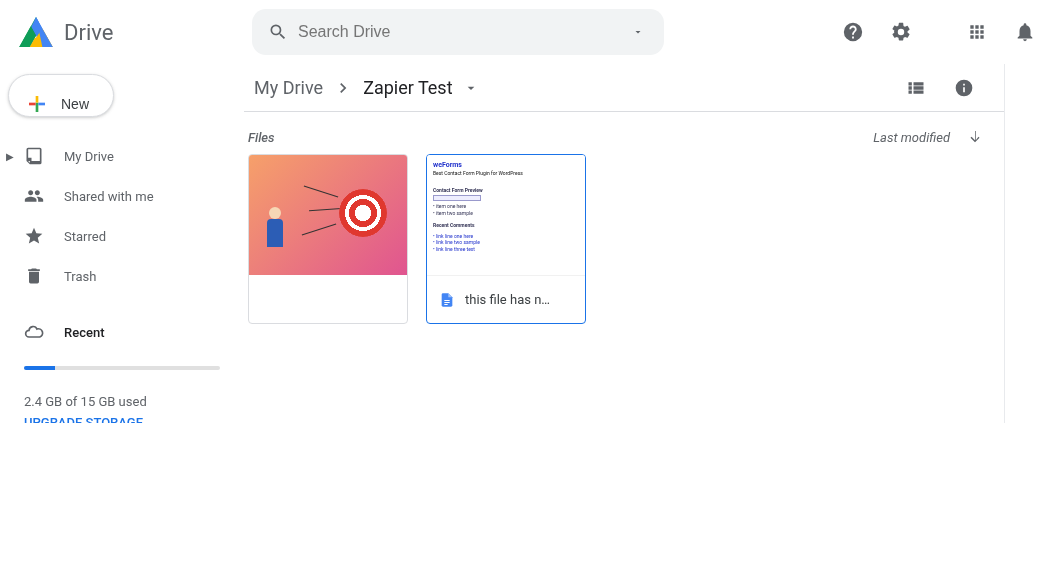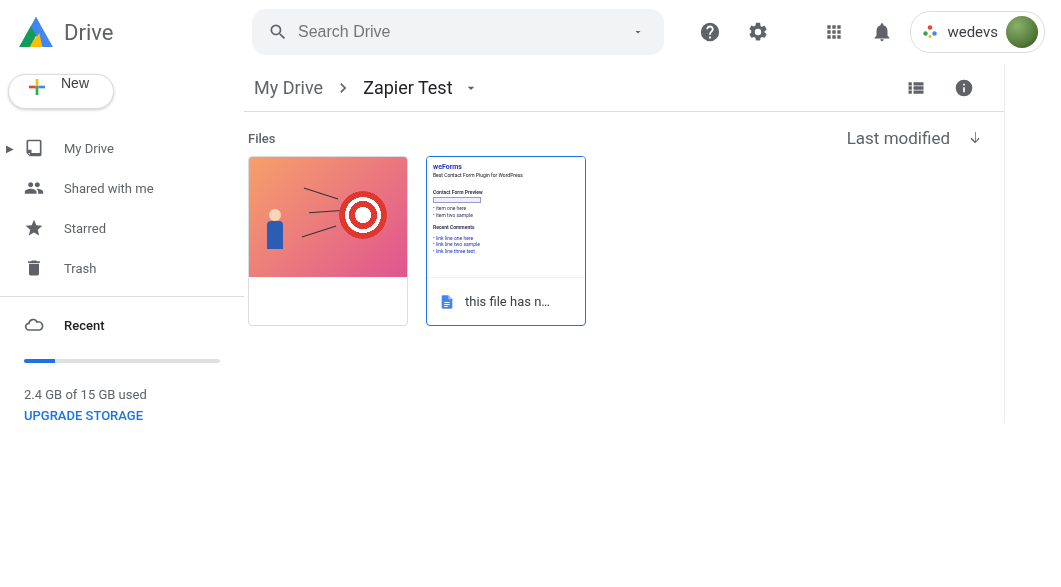--- a/index.html
+++ b/index.html
@@ -20,21 +20,21 @@
     .hdr-ibtn { width:40px; height:40px; display:flex; align-items:center; justify-content:center; border-radius:50%; cursor:pointer; color:#5f6368; }
     .acct-chip { display:flex; align-items:center; gap:8px; border:1px solid #dadce0; border-radius: 20px; padding: 4px 6px 4px 10px; cursor:pointer; }
     .acct-chip .brand { font-size:15px; color:#3c4043; }
     .avatar { width:32px; height:32px; border-radius:50%; background: radial-gradient(circle at 35% 30%, #8ab06b 0%, #567d3c 60%, #2c4a1e 100%); }
     
     
     .body { flex:1; display:flex; min-height:0; }
     
     
     .sidebar { width: 244px; display:flex; flex-direction:column; padding-top:6px; }
-    .new-btn { display:flex; align-items:flex-start; gap:12px; background:#fff; border:1px solid #dadce0; border-radius:24px; height:48px; padding:0 24px 0 16px; margin: 4px 0 19px 8px; width: fit-content; box-shadow: 0 1px 2px rgba(60,64,67,.15), 0 1px 3px 1px rgba(60,64,67,.08); cursor:pointer; }
+    .new-btn { display:flex; align-items:center; gap:12px; background:#fff; border:1px solid #dadce0; border-radius:24px; height:48px; padding:17px 24px 0 16px; margin: 4px 0 19px 8px; width: fit-content; box-shadow: 0 1px 2px rgba(60,64,67,.15), 0 1px 3px 1px rgba(60,64,67,.08); cursor:pointer; }
     .new-btn .plus { width:24px; height:24px; }
     .new-btn span.t { font-size:14px; font-weight:500; color:#3c4043; }
     .nav-list { list-style:none; }
     .nav-item { display:flex; align-items:center; gap:20px; height:40px; padding: 0 12px 0 24px; border-radius: 0 20px 20px 0; cursor:pointer; color:#5f6368; font-size:13px; }
     .nav-item .lead { width:20px; display:flex; justify-content:center; color:#5f6368; }
     .nav-item .caret { position:absolute; left:6px; color:#5f6368; font-size:10px; }
     .nav-item.rel { position:relative; }
     .sep { height:1px; background:#dadce0; margin: 8px 0; }
     .storage { padding: 4px 24px 0 24px; }
     .storage .bar { height:4px; background:#e0e0e0; margin-top:10px; border-radius:2px; overflow:hidden; }
@@ -47,24 +47,24 @@
     .main-scroll { border-right: 1px solid #e8eaed; margin-right: 56px; height:100%; overflow:auto; }
     .crumbs { display:flex; align-items:center; height:48px; padding: 0 20px 0 4px; border-bottom:1px solid #dadce0; }
     .crumb { font-size:18px; color:#5f6368; padding: 4px 6px; border-radius:4px; cursor:pointer; }
     .crumb.cur { color:#202124; }
     .chev { color:#5f6368; padding: 0 4px; }
     .crumb-dd { color:#5f6368; padding:4px; cursor:pointer; }
     .crumbs .sp { flex:1; }
     .crumbs .r-icons { display:flex; gap:8px; }
     .r-ibtn { width:40px; height:40px; display:flex; align-items:center; justify-content:center; border-radius:50%; cursor:pointer; color:#5f6368; }
     
-    .sect { padding: 16px 20px 8px 4px; display:flex; align-items:center; }
+    .sect { padding: 16px 20px 8px 4px; display:flex; align-items:center;font-style:italic; }
     .sect .sh { font-size:13px; font-weight:500; color:#5f6368; }
     .sect .sp { flex:1; }
-    .sort { font-size:17px; color:#5f6368; cursor:pointer; display:flex; align-items:center; gap:16px; }
+    .sort { font-size:13px; color:#5f6368; cursor:pointer; display:flex; align-items:center; gap:16px; }
     
     .grid { display:flex; gap:18px; padding: 0 4px 20px 4px; flex-wrap:wrap; }
     .tile { width:160px; border:1px solid #dadce0; border-radius:4px; overflow:hidden; cursor:pointer; background:#fff; }
     .tile.sel { border-color:#1a73e8; }
     .thumb { height:120px; background:#fff; display:flex; align-items:center; justify-content:center; overflow:hidden; }
     .thumb.img1 { background: linear-gradient(135deg, #f6a06a 0%, #e05590 100%); position:relative; }
     .thumb.img1::after { content:''; position:absolute; right:20px; top:34px; width:48px; height:48px; border-radius:50%; background: radial-gradient(circle, #fff 0 8px, #e0382f 8px 14px, #fff 14px 18px, #e0382f 18px 24px, transparent 24px); }
     .archer { position:absolute; left:10px; bottom:14px; width:36px; height:56px; }
     .archer .bdy { position:absolute; left:8px; top:14px; width:16px; height:28px; background:#2c5db5; border-radius:4px 4px 0 0; }
     .archer .hd { position:absolute; left:10px; top:2px; width:12px; height:12px; background:#f7d7b5; border-radius:50%; }
@@ -135,30 +135,20 @@
       <div class="hdr-ibtn">
         <svg width="20" height="20" viewBox="0 0 24 24" fill="#5f6368">
             <path d="M4 4h4v4H4zM10 4h4v4h-4zM16 4h4v4h-4zM4 10h4v4H4zM10 10h4v4h-4zM16 10h4v4h-4zM4 16h4v4H4zM10 16h4v4h-4zM16 16h4v4h-4z"></path>
           </svg>
       </div>
       <div class="hdr-ibtn">
         <svg width="22" height="22" viewBox="0 0 24 24" fill="#5f6368">
             <path d="M12 22a2 2 0 0 0 2-2h-4a2 2 0 0 0 2 2zm6-6V11c0-3.07-1.63-5.64-4.5-6.32V4a1.5 1.5 0 0 0-3 0v.68C7.63 5.36 6 7.92 6 11v5l-2 2v1h16v-1l-2-2z"></path>
           </svg>
       </div>
-      <div class="acct-chip">
-        <svg width="18" height="18" viewBox="0 0 24 24">
-            <circle cx="12" cy="6" r="3" fill="#ea4335"></circle>
-            <circle cx="18" cy="14" r="3" fill="#4285f4"></circle>
-            <circle cx="6" cy="14" r="3" fill="#34a853"></circle>
-            <circle cx="12" cy="18" r="2" fill="#fbbc04"></circle>
-          </svg>
-        <span class="brand">wedevs</span>
-        <div class="avatar"></div>
-      </div>
     </div>
   </div>
 
   <div class="body">
 
     <div class="sidebar">
       <button class="new-btn">
         <span class="plus">
           <svg width="24" height="24" viewBox="0 0 36 36">
               <path fill="#34A853" d="M16 16v14h4V16z"></path>

